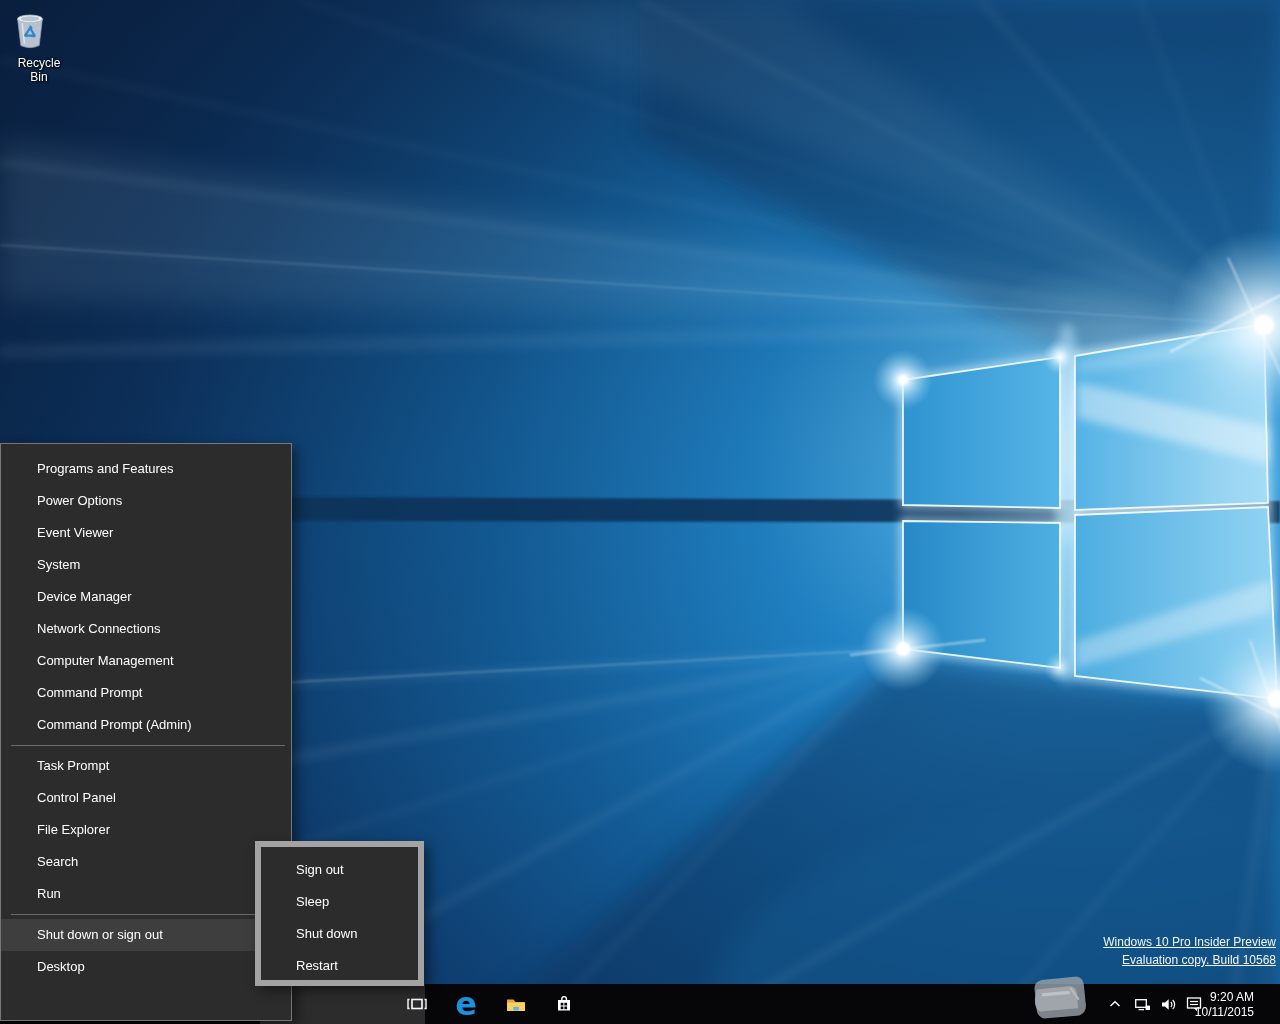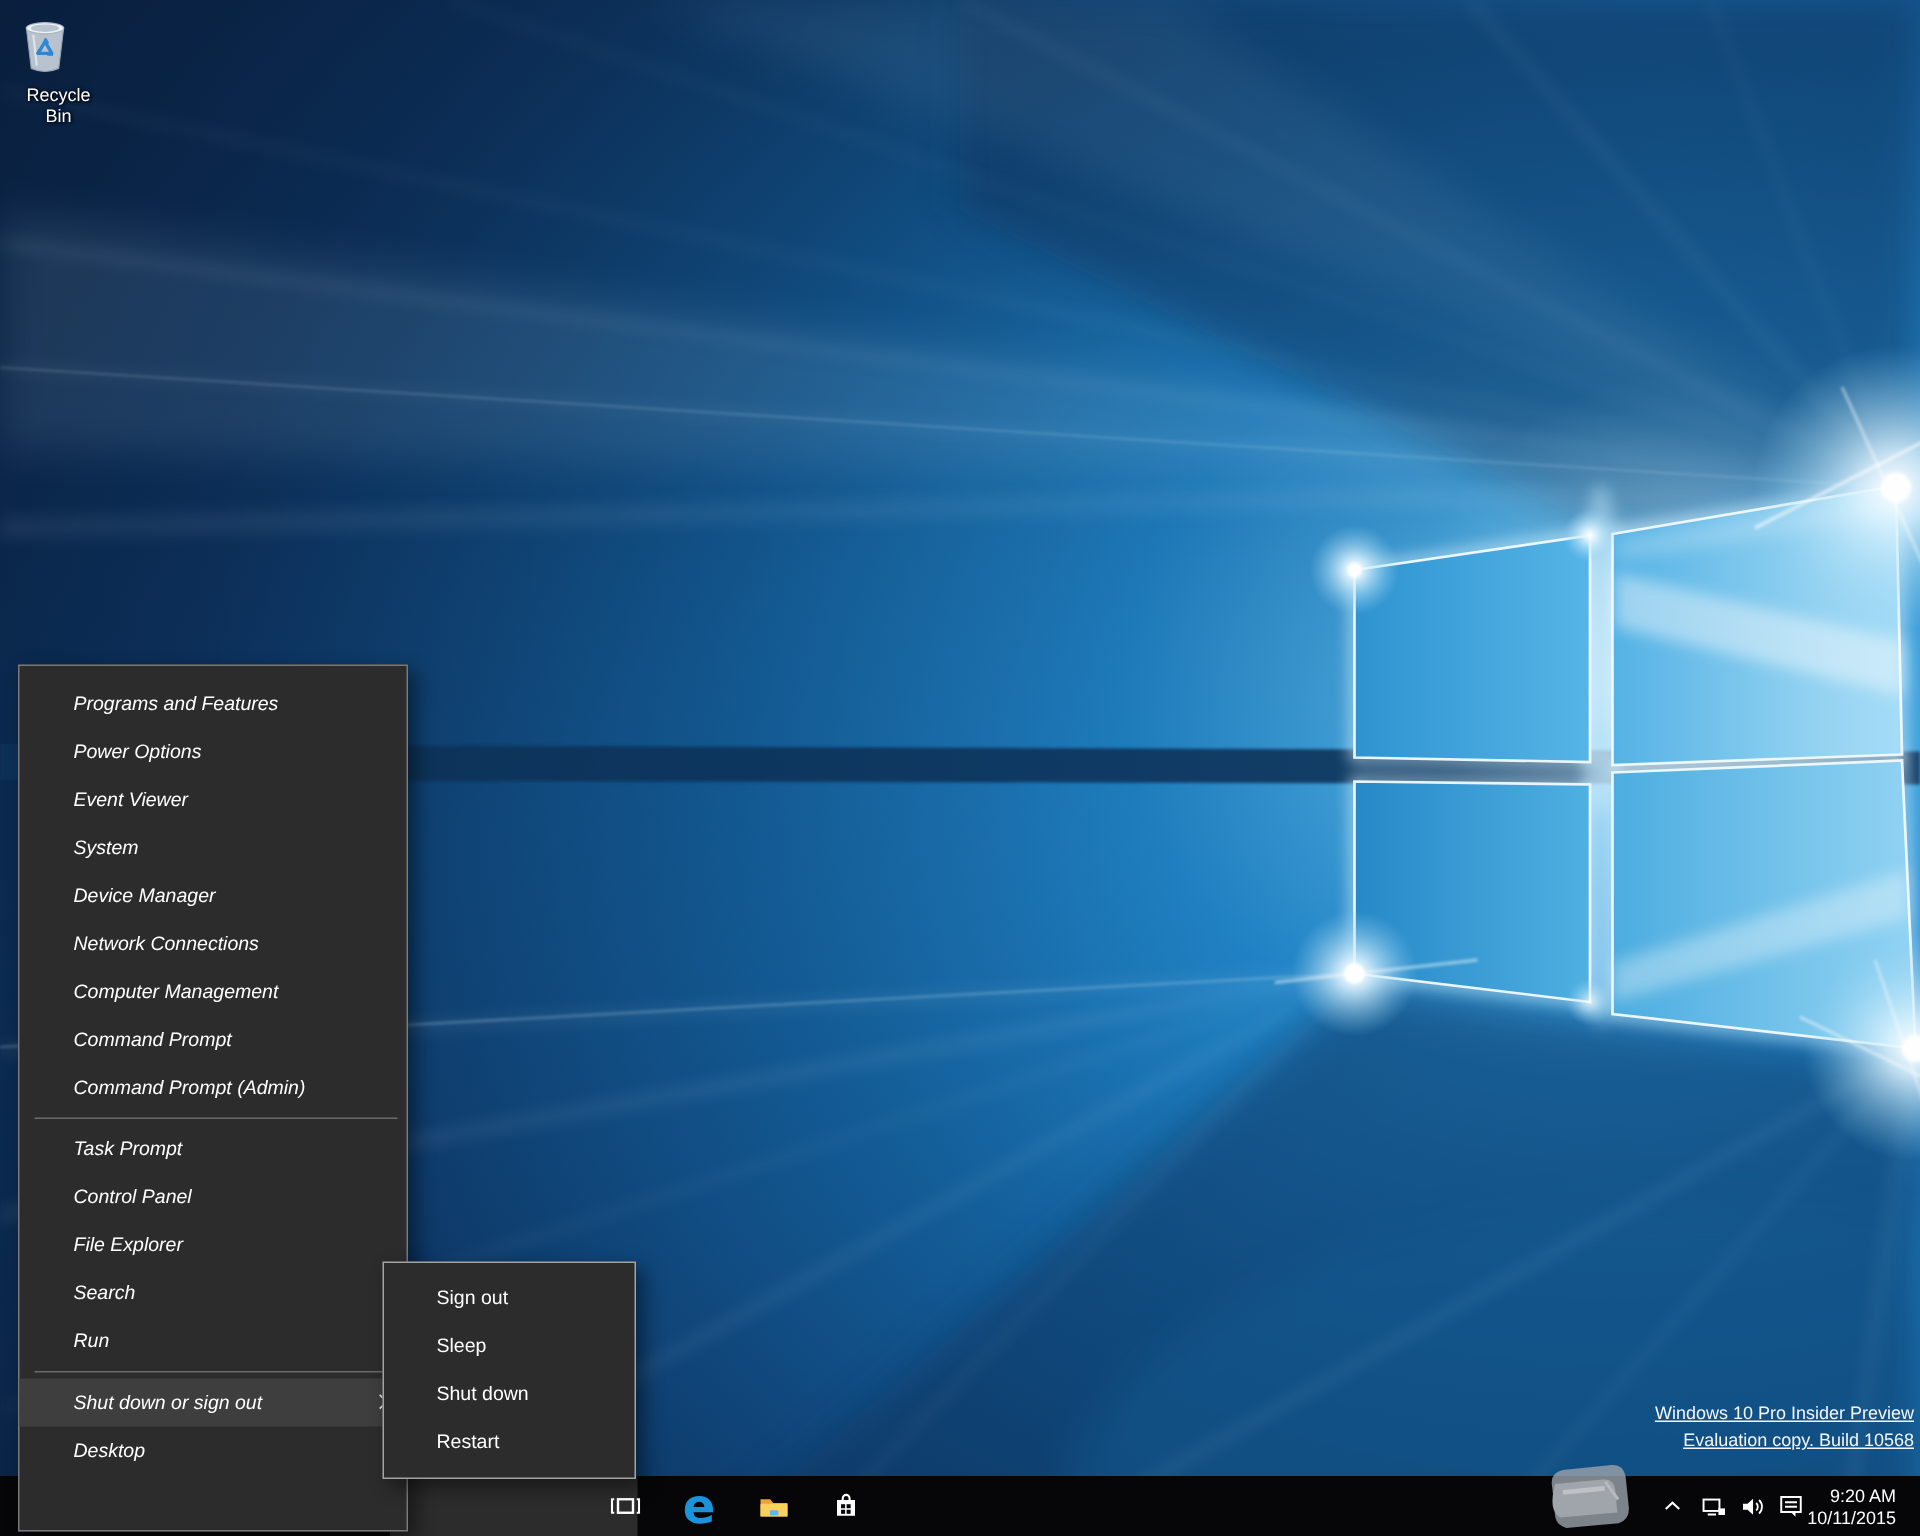--- a/index.html
+++ b/index.html
@@ -11,46 +11,46 @@
   
   .wall{position:absolute;left:0;top:0;width:1280px;height:1024px;z-index:0;}
 
   
   .desktop-icon{position:absolute;left:8px;top:6px;width:62px;z-index:5;
                 display:flex;flex-direction:column;cursor:default;}
   .desktop-icon .lbl{margin-top:2px;font-size:12px;color:#fff;text-align:center;
                      text-shadow:1px 1px 2px rgba(0,0,0,.9),0 0 3px rgba(0,0,0,.7);}
 
   
-  .winx{position:absolute;left:12px;top:443px;width:260px;height:578px;z-index:30;
+  .winx{position:absolute;left:0;top:443px;width:292px;height:578px;z-index:30;
         background:#2c2c2c;border:1px solid #787878;padding-top:9px;
-        box-shadow:5px 5px 12px rgba(0,0,0,.45);font-style:italic;}
+        box-shadow:5px 5px 12px rgba(0,0,0,.45);}
   .mi{position:relative;height:32px;line-height:32px;padding-left:36px;
       color:#fff;font-size:13px;white-space:nowrap;cursor:default;}
   .mi.hl{background:#3e3e3e;}
   .sep{height:1px;background:#6a6a6a;margin:4px 6px 4px 10px;}
   .chev{position:absolute;right:14px;top:12px;width:7px;height:7px;
         border-top:1.5px solid #e8e8e8;border-right:1.5px solid #e8e8e8;
         transform:rotate(45deg);}
 
   
   .subm{position:absolute;left:255px;top:841px;width:169px;height:145px;z-index:40;
-        background:#2c2c2c;border:1px solid #a3a3a3;padding-top:7px;
+        background:#2c2c2c;border:6px solid #a3a3a3;padding-top:7px;
         box-shadow:5px 5px 12px rgba(0,0,0,.45);}
   .subm .mi{padding-left:35px;}
 
   
   .taskbar{position:absolute;left:0;top:984px;width:1280px;height:40px;
            background:#060608;z-index:20;}
   .tb-strip{position:absolute;left:260px;top:0;width:165px;height:40px;background:#2c2c2c;}
   .tb-btn{position:absolute;top:0;width:44px;height:40px;display:flex;
           align-items:center;justify-content:center;cursor:default;}
   .tray-btn{position:absolute;top:0;width:24px;height:40px;display:flex;
             align-items:center;justify-content:center;z-index:23;cursor:default;}
-  .clock{position:absolute;right:16px;top:6px;width:90px;text-align:right;color:#fff;
+  .clock{position:absolute;right:26px;top:6px;width:90px;text-align:right;color:#fff;
          font-size:12px;line-height:15px;z-index:23;cursor:default;}
 
   
   .build-mark{position:absolute;right:4px;top:933px;text-align:right;z-index:6;
               color:rgba(255,255,255,.95);font-size:12px;line-height:18px;text-decoration:underline;}
   .collection-logo{position:absolute;left:1020px;top:964px;z-index:21;opacity:.8;}
 </style>
 </head>
 <body>
 

